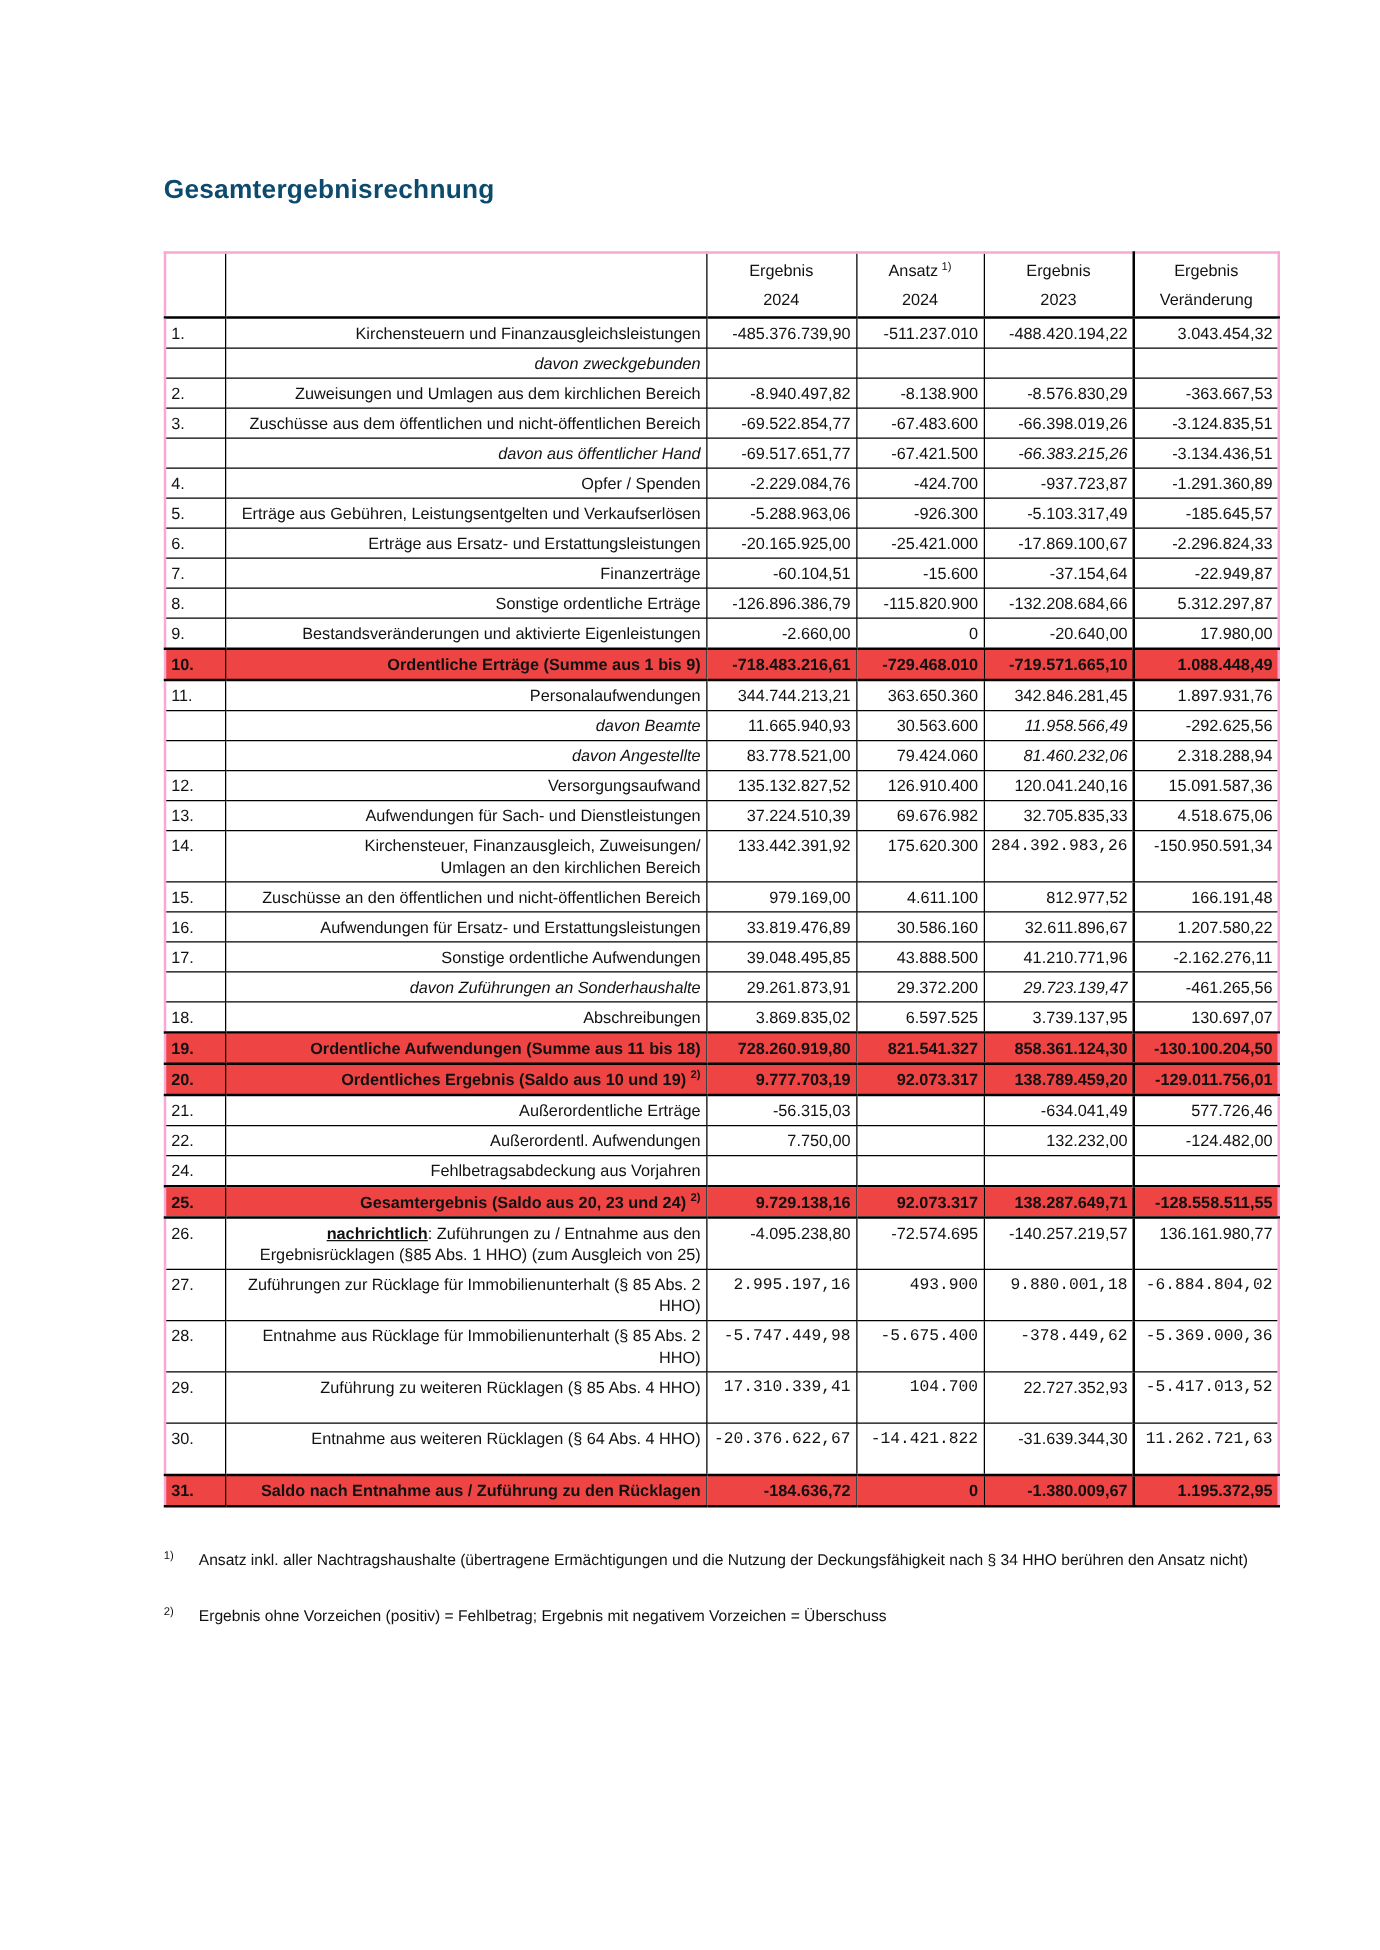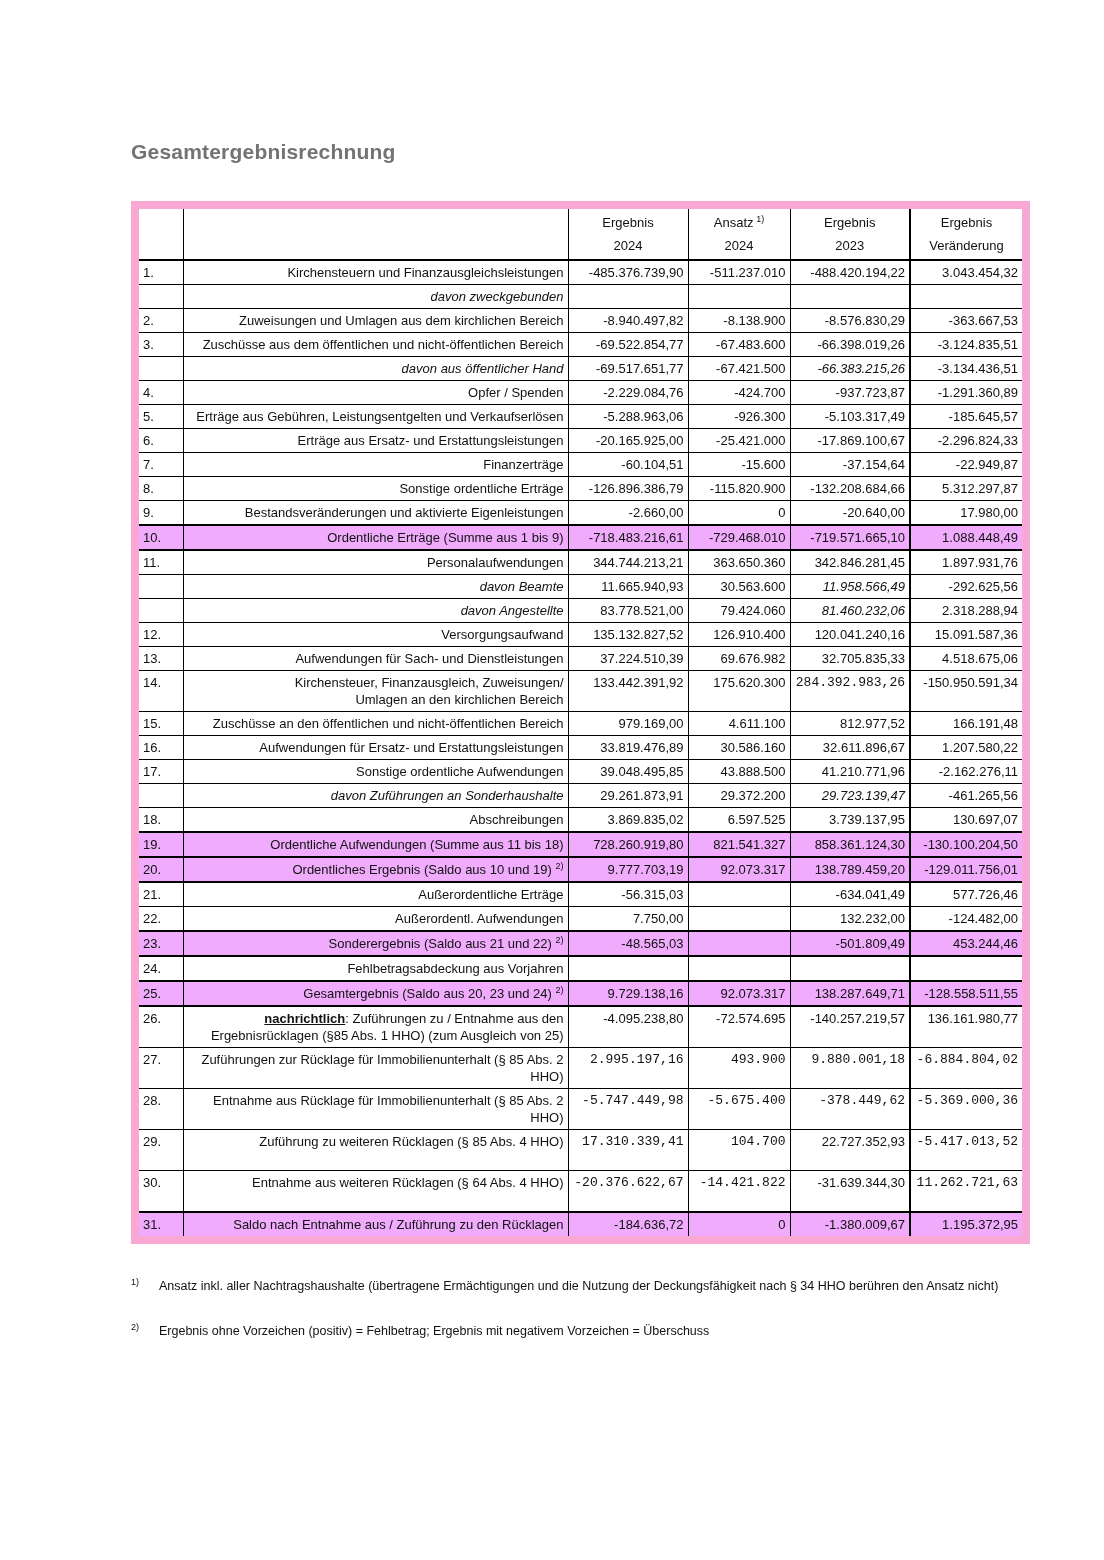--- a/index.html
+++ b/index.html
@@ -11,28 +11,28 @@
     color: #111;
     position: relative;
   }
   .page {
     padding: 140px 80px 0 131px;
   }
   .doc-title {
     font-size: 21px;
     font-weight: bold;
     letter-spacing: 0.2px;
-    color: #737373;
+    color: #0c4a6e;
   }
   table.fin {
     margin-top: 37px;
     border-collapse: collapse;
     table-layout: fixed;
     width: 891px;
-    border: 8px solid #f9a8d4;
+    border: 2px solid #f9a8d4;
   }
   table.fin td, table.fin th {
     border: 1px solid #000;
     font-size: 13px;
     line-height: 17px;
     vertical-align: top;
     padding: 3px 4px;
     font-weight: normal;
     overflow: hidden;
   }
@@ -54,22 +54,22 @@
   }
   thead .hline { display: block; line-height: 21px; }
   thead .hline + .hline { margin-top: 2px; }
   sup { font-size: 9px; line-height: 0; }
 
   td.num { text-align: left; padding-left: 6px; }
   td.label { text-align: right; padding-left: 7px; padding-right: 9px; white-space: pre-line; }
   td.val { text-align: right; padding-right: 5px; }
 
   tr.sum td {
-    background: #f0abfc;
-    font-weight: normal;
+    background: #ef4444;
+    font-weight: bold;
     border-top: 2px solid #000;
     border-bottom: 2px solid #000;
   }
   tr.davon td.label { font-style: italic; }
   tr.davon td.val.v3 { font-style: italic; margin-left: 42px; }
 
   .prefix { font-weight: bold; text-decoration: underline; }
 
   td.vb { vertical-align: bottom; font-family: Liberation Mono, monospace; }
   td.vt { vertical-align: top; }
@@ -339,28 +339,20 @@
       <td class="val v4">577.726,46</td>
     </tr>
         <tr>
       <td class="num">22.</td>
       <td class="label">Außerordentl. Aufwendungen</td>
       <td class="val v1">7.750,00</td>
       <td class="val v2"></td>
       <td class="val v3">132.232,00</td>
       <td class="val v4">-124.482,00</td>
     </tr>
-        <tr class="sum">
-      <td class="num">23.</td>
-      <td class="label">Sonderergebnis (Saldo aus 21 und 22) <sup>2)</sup></td>
-      <td class="val v1">-48.565,03</td>
-      <td class="val v2"></td>
-      <td class="val v3">-501.809,49</td>
-      <td class="val v4">453.244,46</td>
-    </tr>
         <tr>
       <td class="num">24.</td>
       <td class="label">Fehlbetragsabdeckung aus Vorjahren</td>
       <td class="val v1"></td>
       <td class="val v2"></td>
       <td class="val v3"></td>
       <td class="val v4"></td>
     </tr>
         <tr class="sum">
       <td class="num">25.</td>

